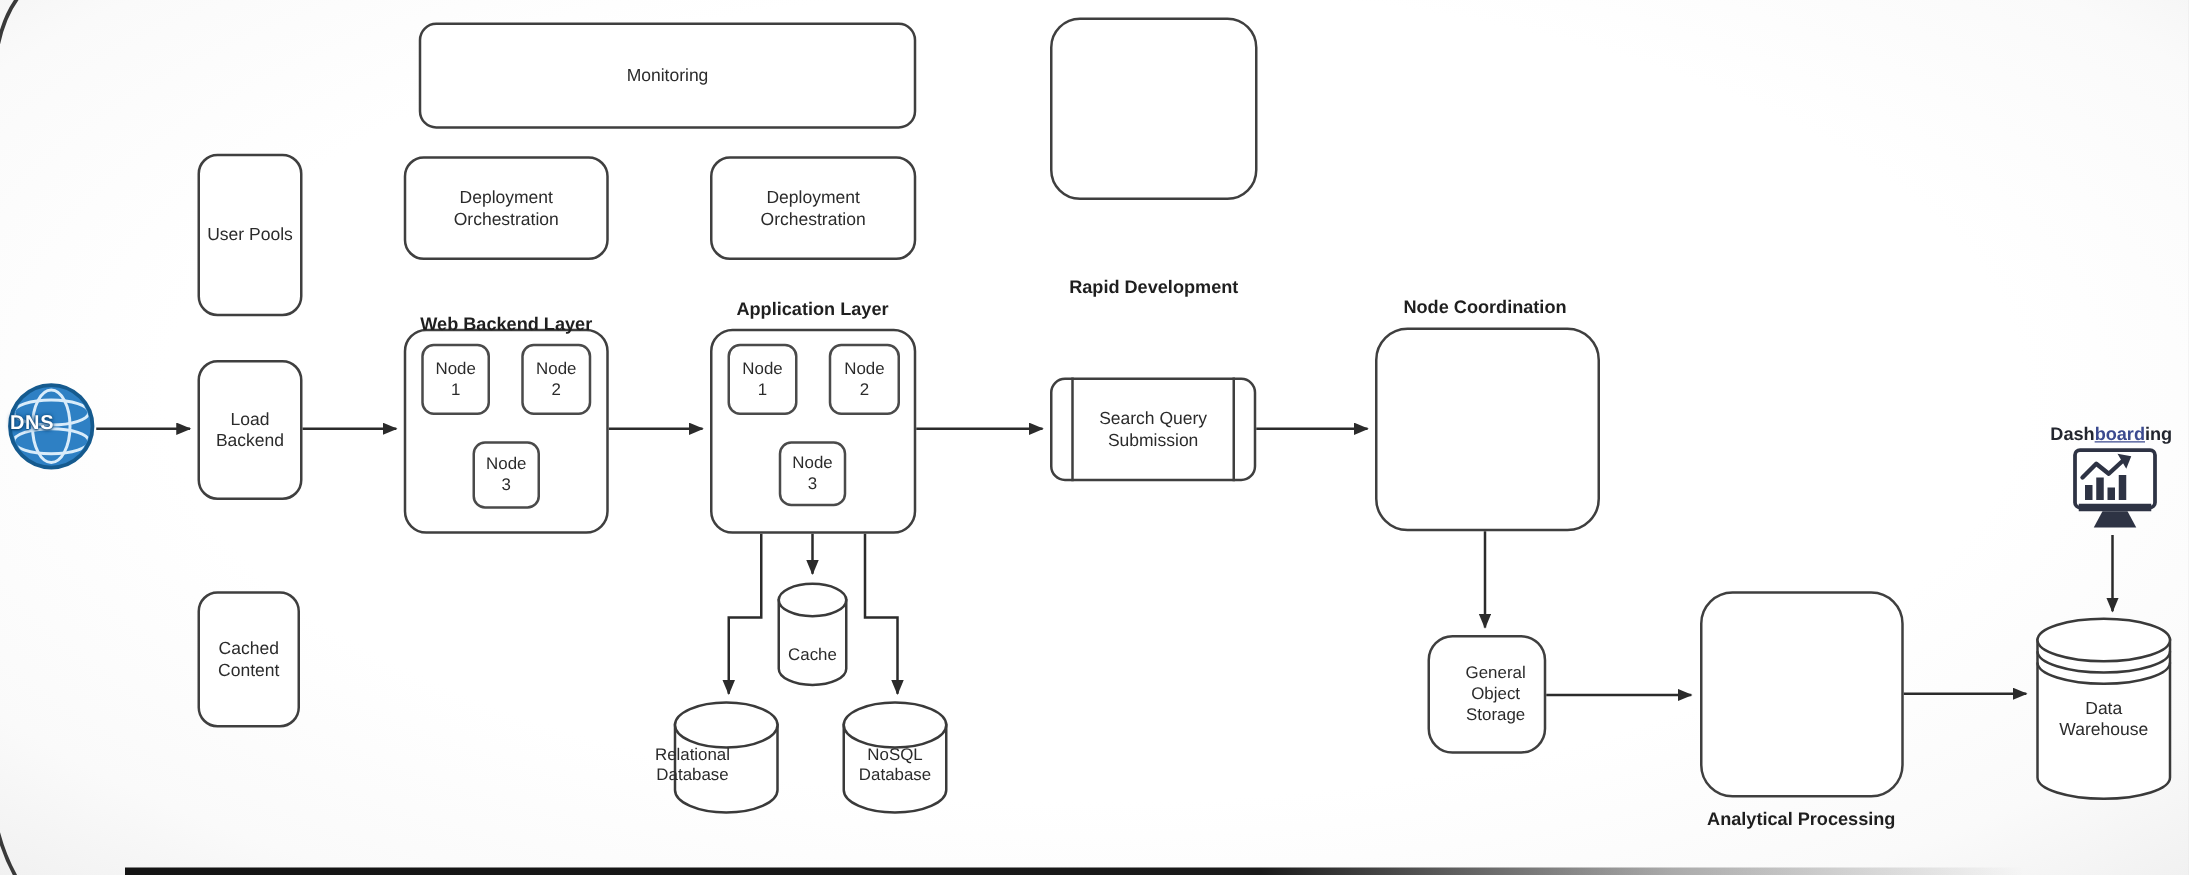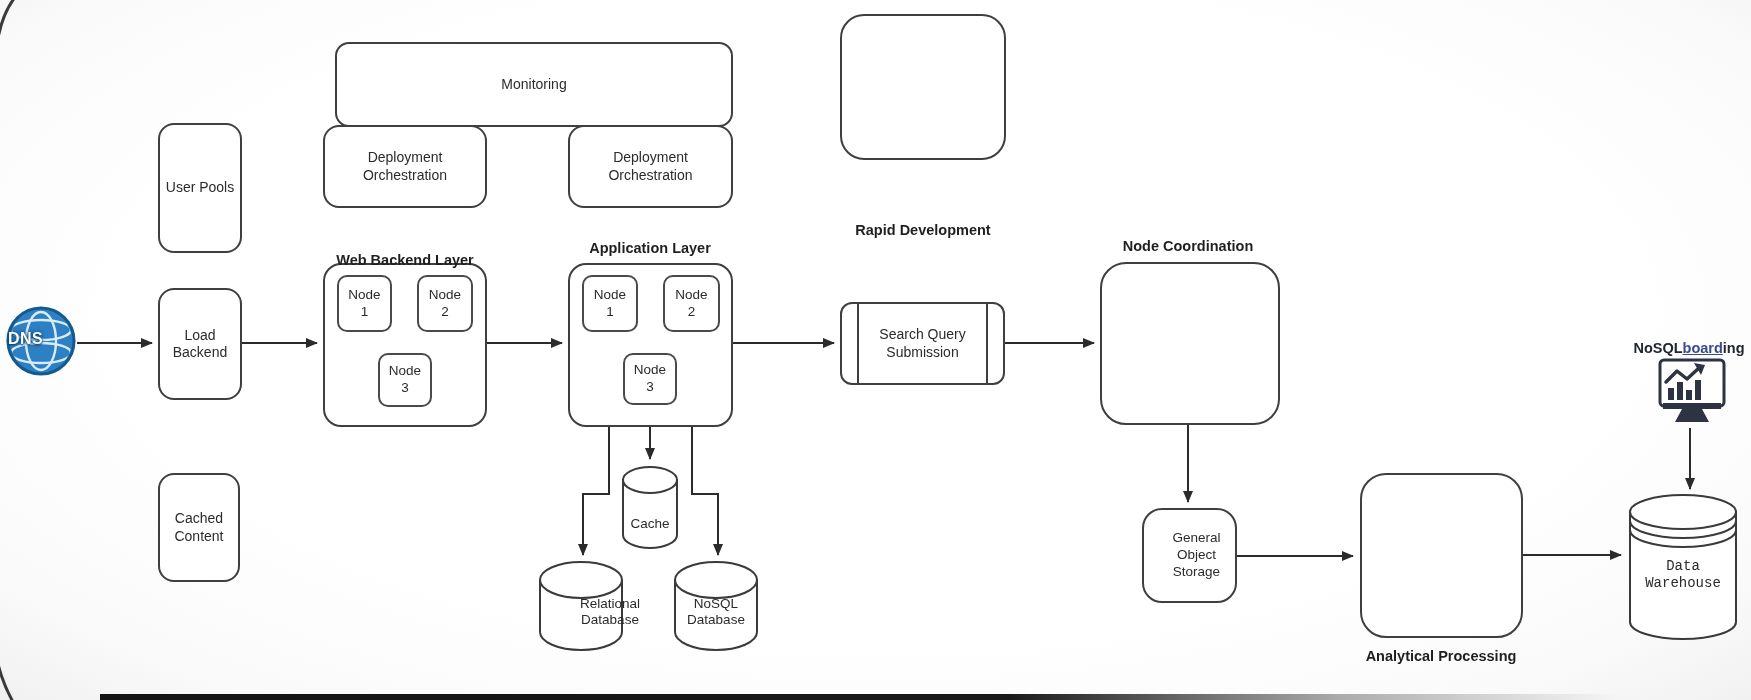--- a/index.html
+++ b/index.html
@@ -115,21 +115,21 @@
         <rect x="1686" y="390" width="6" height="10"></rect>
         <rect x="1695" y="380" width="6" height="20"></rect>
       </g>
       <g>
         <path d="M1666 382 L1677 371 L1687 379 L1700 367" fill="none" stroke="#2e3344" stroke-width="3.5" stroke-linecap="round" stroke-linejoin="round"></path>
         <path d="M1694 363 L1705 365 L1701 375 Z" fill="#2e3344"></path>
       </g>
     </g>
   </svg>
 
-  <div class="box" style="left:335px;top:18px;width:398px;height:85px;border-radius:14px;margin-top:24px;">
+  <div class="box" style="left:335px;top:18px;width:398px;height:85px;border-radius:14px;">
     <span>Monitoring</span>
   </div>
 
   <div class="box" style="left:158px;top:123px;width:84px;height:130px;">
     <span>User Pools</span>
   </div>
 
   <div class="box" style="left:323px;top:125px;width:164px;height:83px;">
     <span style="width:150px;">Deployment Orchestration</span>
   </div>
@@ -178,28 +178,28 @@
   </div>
 
   <div class="caption" style="left:1188px;top:238px;">Node Coordination</div>
   <div class="box soft" style="left:1100px;top:262px;width:180px;height:163px;"></div>
 
   <div class="box" style="left:158px;top:473px;width:82px;height:109px;">
     <span style="width:70px;">Cached Content</span>
   </div>
 
   <div class="cyl-label" style="left:650px;top:516px;width:60px;">Cache</div>
-  <div class="cyl-label" style="left:610px;top:596px;width:84px;">Relational Database</div>
+  <div class="cyl-label" style="left:554px;top:596px;width:84px;">Relational Database</div>
   <div class="cyl-label" style="left:716px;top:596px;width:84px;">NoSQL Database</div>
 
   <div class="box" style="left:1142px;top:508px;width:95px;height:95px;border-radius:20px;padding-left:16px;">
     <span style="width:80px;font-size:13.5px;">General Object Storage</span>
   </div>
 
   <div class="box soft" style="left:1360px;top:473px;width:163px;height:165px;"></div>
   <div class="caption" style="left:1441px;top:648px;">Analytical Processing</div>
 
-  <div class="cyl-label" style="left:1683px;top:558px;width:100px;font-size:14px;font-family:Liberation Mono, monospace;">Data Warehouse</div>
-
-  <div class="dash-label" style="left:1689px;top:340px;"><span>NoSQL</span><span class="lk">board</span><span>ing</span></div>
+  <div class="cyl-label" style="left:1683px;top:558px;width:100px;font-size:14px;">Data Warehouse</div>
+
+  <div class="dash-label" style="left:1689px;top:340px;"><span>Dash</span><span class="lk">board</span><span>ing</span></div>
 
   <div class="bottom-bar"></div>
 </div>
 
 </body></html>

